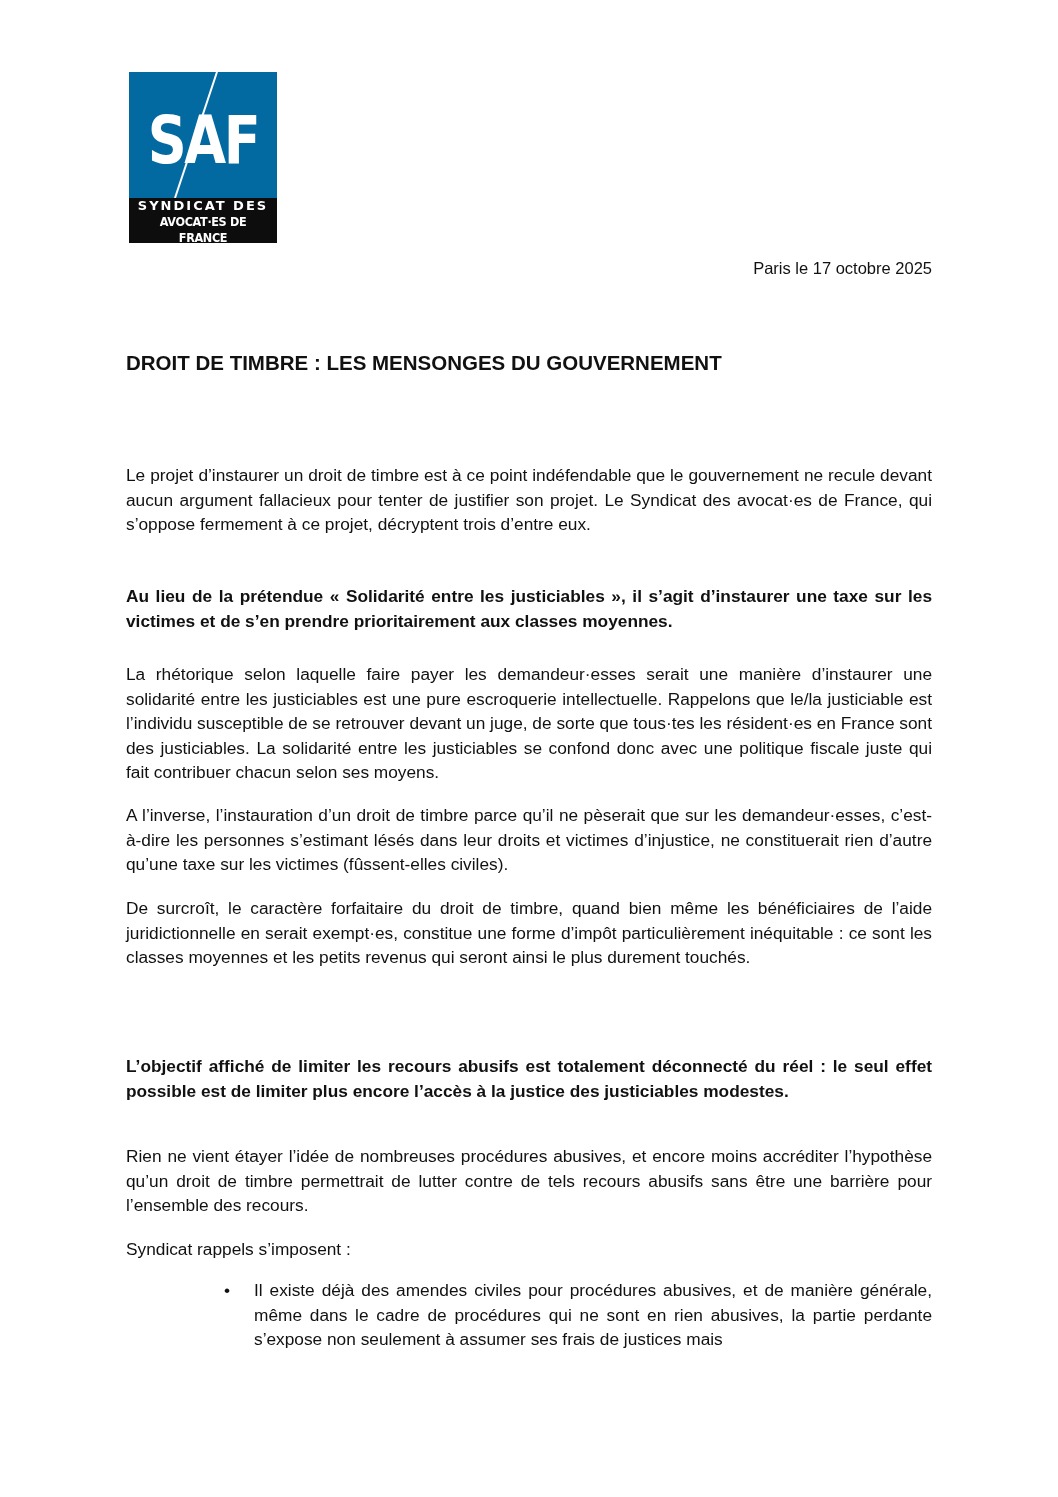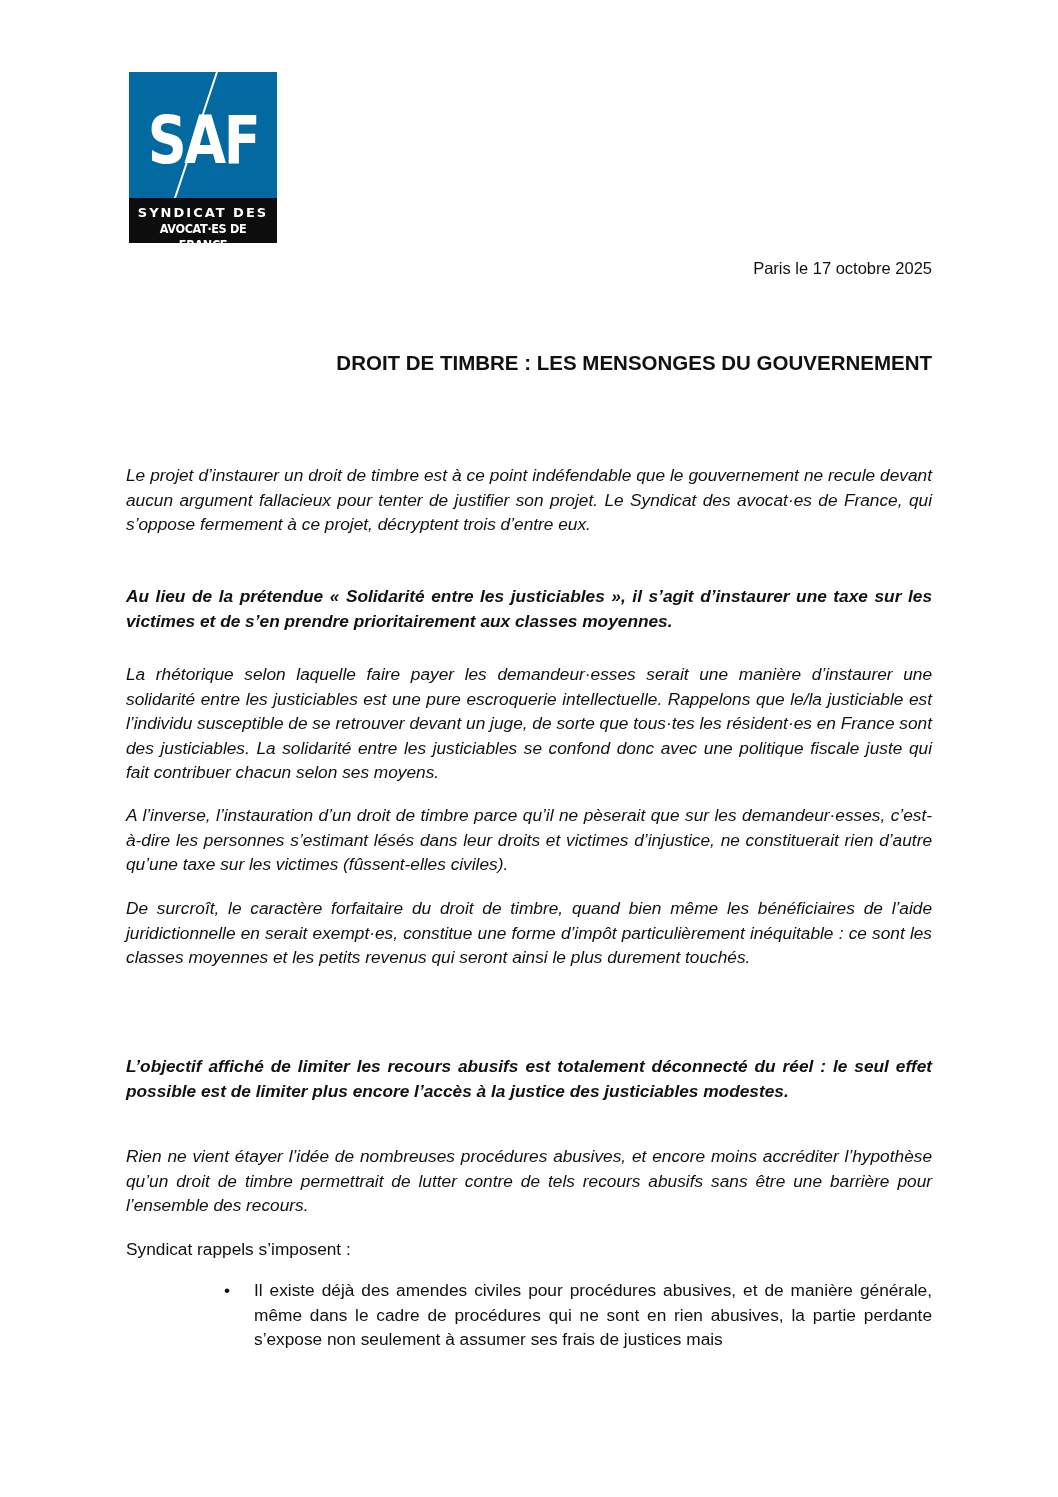--- a/index.html
+++ b/index.html
@@ -6,29 +6,29 @@
   body { width: 1058px; height: 1497px; position: relative; overflow: hidden;
          font-family: "Liberation Sans", sans-serif; color: #111; }
   .logo { position: absolute; left: 129px; top: 72px; width: 148px; height: 171px; }
   .logo-red { position: absolute; left: 0; top: 0; width: 148px; height: 126px; background: #0369a1; overflow: hidden; }
   .logo-slash { position: absolute; left: 0; top: 0; width: 148px; height: 126px; }
   .logo-letters { position: absolute; left: 0; right: 0; top: 36px; text-align: center;
                   color: #fff; font-family: "DejaVu Sans", sans-serif; font-weight: bold;
                   font-size: 66px; letter-spacing: -3px; line-height: 1; transform: scaleX(0.82); }
   .logo-black { position: absolute; left: 0; top: 126px; width: 148px; height: 45px; background: #0d0d0d;
                 color: #fff; text-align: center; font-family: "DejaVu Sans", sans-serif; font-weight: bold; }
-  .logo-line1 { font-size: 13px; letter-spacing: 2px; margin-top: 7px; line-height: 16px; }
+  .logo-line1 { font-size: 13px; letter-spacing: 2px; line-height: 16px; }
   .logo-line2 { font-size: 12.5px; letter-spacing: -0.4px; line-height: 16px; transform: scaleX(0.9); }
 
   .date { position: absolute; right: 126px; top: 259px; font-size: 16.5px; }
-  .title { position: absolute; left: 126px; right: 126px; top: 348px; text-align: right;
+  .title { position: absolute; left: 126px; right: 126px; top: 348px; text-align: left;
            font-weight: bold; font-size: 20.5px; line-height: 29px; }
 
   .body { position: absolute; left: 126px; width: 806px; font-size: 17.3px; line-height: 24.5px; }
-  .justify { text-align: justify; font-style: italic; }
+  .justify { text-align: justify; }
   .bold { font-weight: bold; }
   .intro { top: 463px; }
   .h1 { top: 584px; }
   .p1 { top: 662px; }
   .p2 { top: 803px; }
   .p3 { top: 896px; }
   .h2 { top: 1054px; }
   .p4 { top: 1144px; }
   .p5 { top: 1237px; }
   .bullets { position: absolute; left: 222px; width: 710px; top: 1278px; font-size: 17.3px; line-height: 24.5px; }

